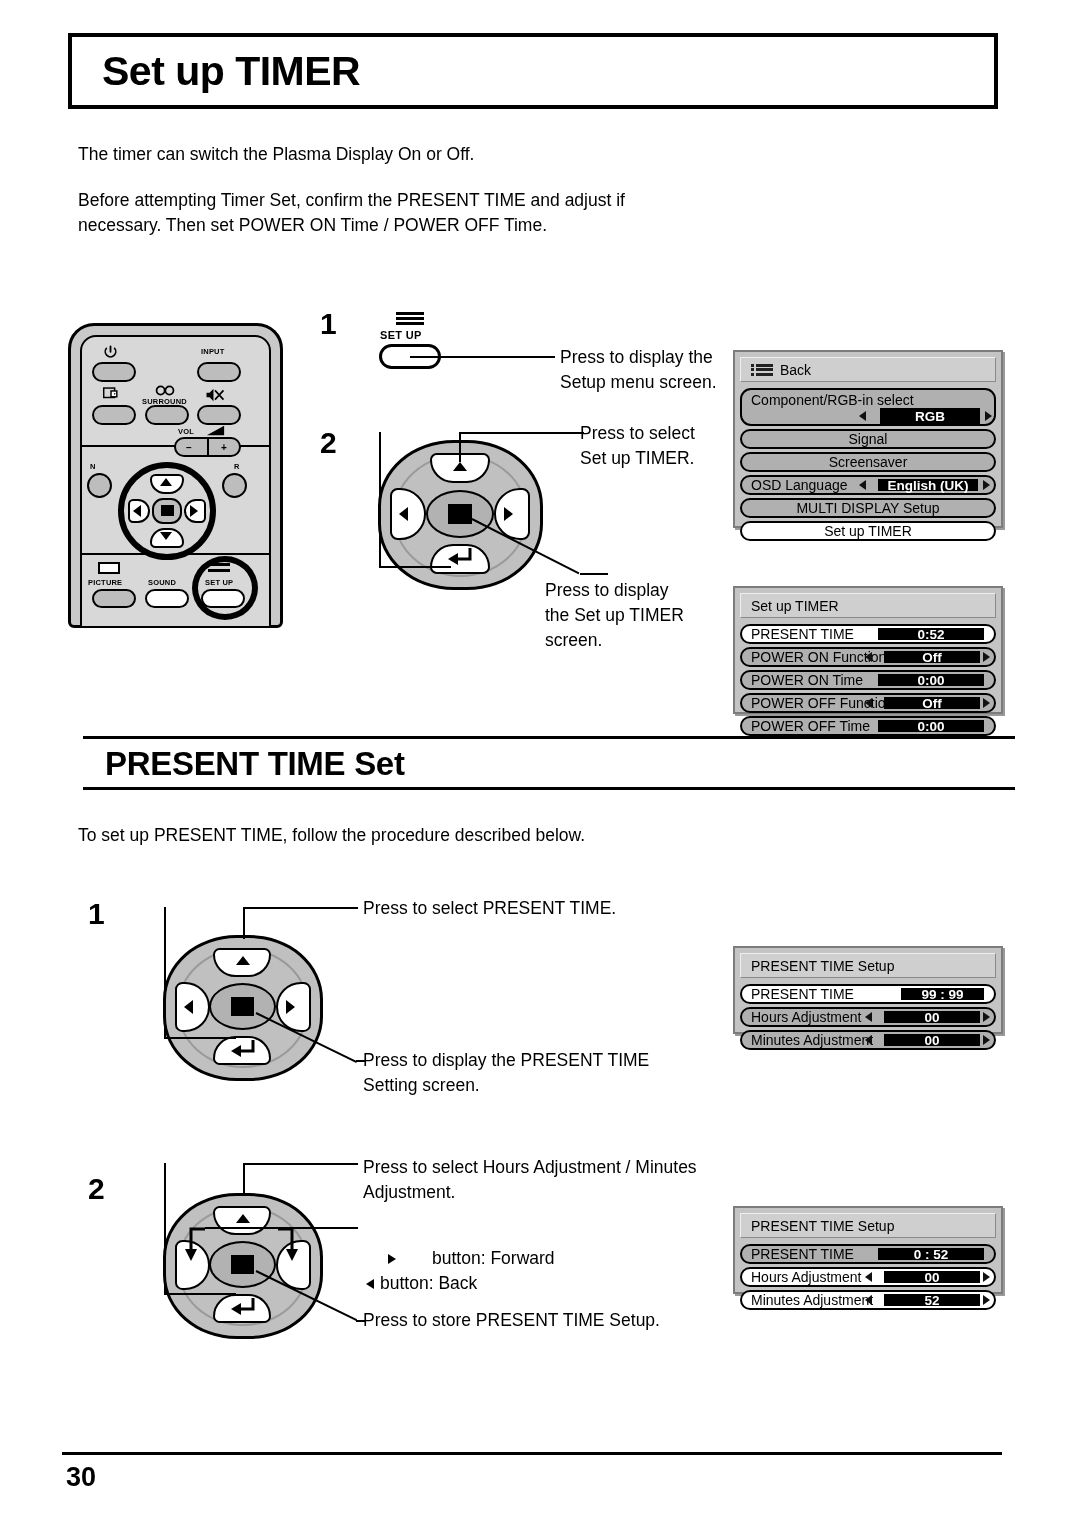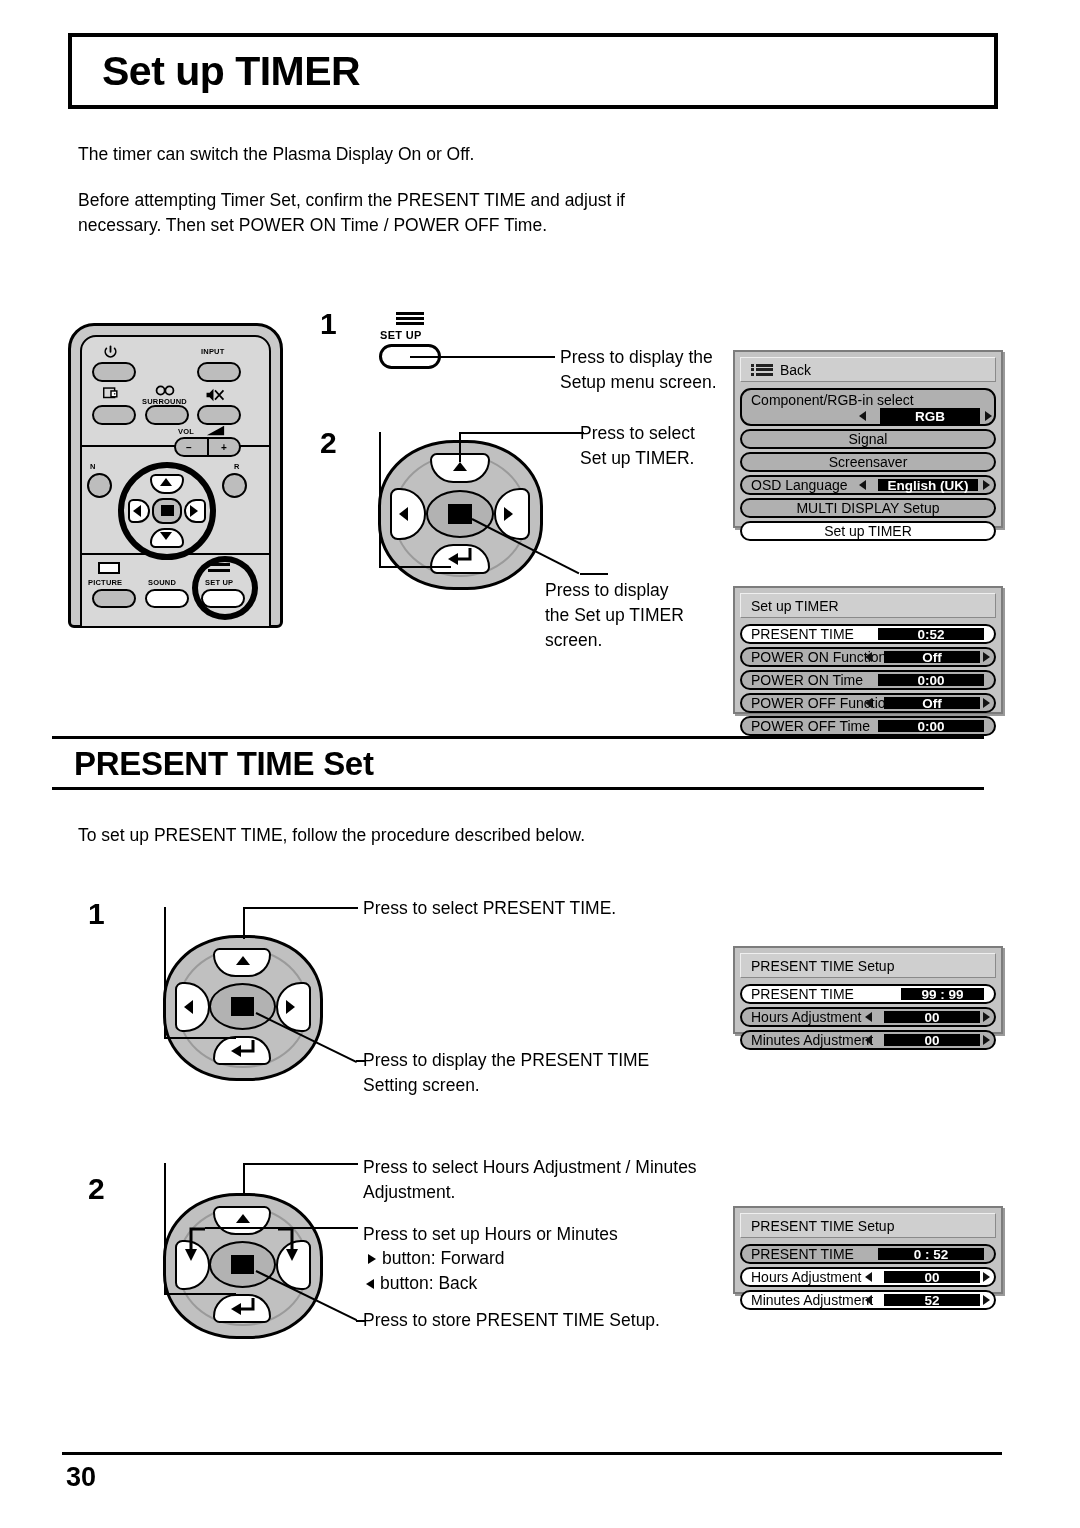--- a/index.html
+++ b/index.html
@@ -17,21 +17,21 @@
 
   
   .para{position:absolute;font-size:17.5px;line-height:25px;color:#000;
         white-space:pre-line;}
   #p1{left:78px;top:142px;width:700px;}
   #p2{left:78px;top:188px;width:700px;}
   #p3{left:78px;top:258px;width:700px;}
   #p4{left:78px;top:823px;width:760px;}
 
   
-  .sec{position:absolute;left:52px;width:932px;}
+  .sec{position:absolute;left:83px;width:932px;}
   .sec .rule-top{border-top:3px solid #000;height:0;}
   .sec .rule-bot{border-top:3px solid #000;height:0;}
   .sec .h{font-size:33px;font-weight:bold;padding:6px 0 4px 22px;letter-spacing:-0.3px;}
 
   
   .footrule{position:absolute;left:62px;top:1452px;width:940px;border-top:3px solid #000;}
   .pageno{position:absolute;left:66px;top:1462px;font-size:27px;font-weight:bold;}
 
   
   .stepnum{position:absolute;font-size:30px;font-weight:bold;}
@@ -436,22 +436,21 @@
       <path d="M14 8 L4 14 L14 20 Z" fill="#000"></path>
     </svg>
   </div>
 
   <div class="ln lnv" style="left:243px;top:1163px;height:33px;"></div>
   <div class="ln lnh" style="left:243px;top:1163px;width:115px;"></div>
   <div class="callout" style="left:363px;top:1155px;width:400px;">Press to select Hours Adjustment /  Minutes
 Adjustment.</div>
 
   <div class="ln lnh" style="left:205px;top:1227px;width:153px;"></div>
-  <div class="callout" style="left:363px;top:1222px;width:400px;">Press to set up Hours or Minutes</div>
-  <div style="position:absolute;left:368px;top:1248px;display:flex;align-items:center;">
+  <div style="position:absolute;left:388px;top:1248px;display:flex;align-items:center;gap:30px;">
     <span class="tri r" style="position:relative;border-top-width:5px;border-bottom-width:5px;border-left-width:8px;margin-right:6px;"></span>
     <span style="font-size:17.5px;">button: Forward</span>
   </div>
   <div style="position:absolute;left:366px;top:1273px;display:flex;align-items:center;">
     <span class="tri l" style="position:relative;border-top-width:5px;border-bottom-width:5px;border-right-width:8px;margin-right:6px;"></span>
     <span style="font-size:17.5px;">button: Back</span>
   </div>
 
   <div class="ln" style="left:256px;top:1270px;width:112px;height:2px;transform:rotate(26deg);transform-origin:left center;"></div>
   <div class="ln lnh" style="left:356px;top:1320px;width:10px;"></div>

